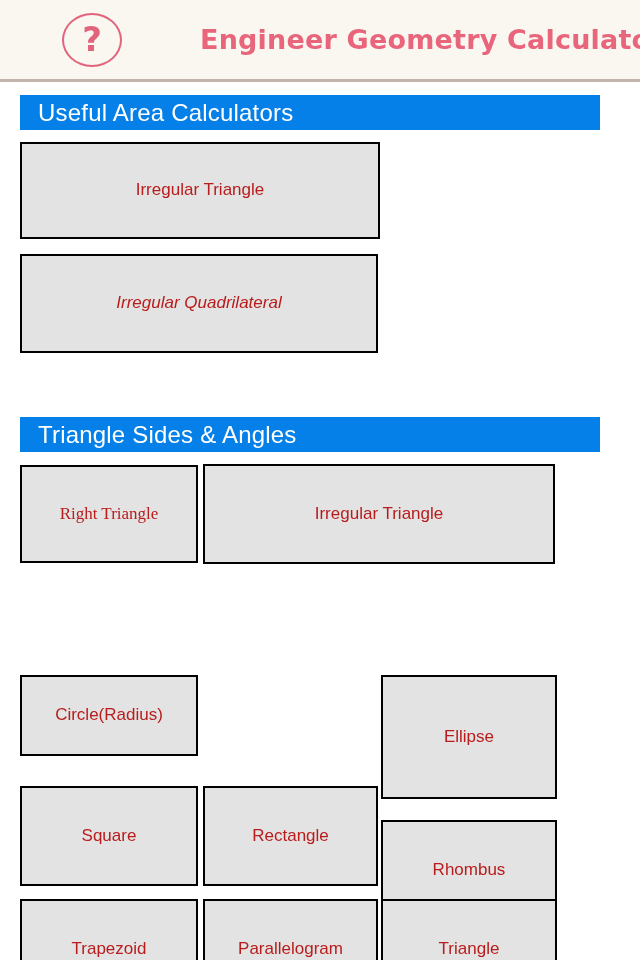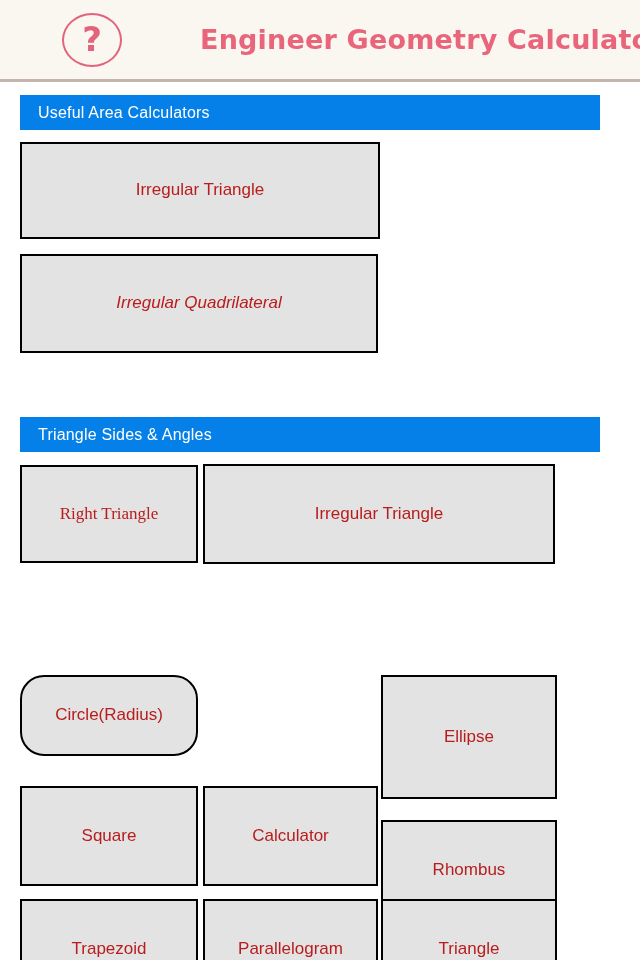--- a/index.html
+++ b/index.html
@@ -79,21 +79,21 @@
   }
 
   
   .section-header {
     position: absolute;
     left: 20px;
     width: 580px;
     height: 35px;
     background: #0580e8;
     color: #ffffff;
-    font-size: 16px;
+    font-size: 24px;
     display: flex;
     align-items: center;
     padding-left: 18px;
     letter-spacing: 0.2px;
   }
 
   
   .geo-btn {
     position: absolute;
     background: #e3e3e3;
@@ -129,24 +129,24 @@
 
   <div class="geo-btn" style="left:20px; top:254px; width:358px; height:99px;font-style:italic;">Irregular Quadrilateral</div>
 
   <div class="section-header" style="top:417px;">Triangle Sides &amp; Angles</div>
 
   <div class="geo-btn" style="left:20px; top:465px; width:178px; height:98px;font-family:Liberation Serif, serif;">Right Triangle</div>
 
   <div class="geo-btn" style="left:203px; top:464px; width:352px; height:100px;">Irregular Triangle</div>
 
 
-  <div class="geo-btn" style="left:20px; top:675px; width:178px; height:81px;border-radius:24px;">Circle(Radius)</div>
+  <div class="geo-btn" style="left:20px; top:675px; width:178px; height:81px;">Circle(Radius)</div>
   <div class="geo-btn" style="left:381px; top:675px; width:176px; height:124px;">Ellipse</div>
 
   <div class="geo-btn" style="left:20px; top:786px; width:178px; height:100px;">Square</div>
-  <div class="geo-btn" style="left:203px; top:786px; width:175px; height:100px;">Calculator</div>
+  <div class="geo-btn" style="left:203px; top:786px; width:175px; height:100px;">Rectangle</div>
   <div class="geo-btn" style="left:381px; top:820px; width:176px; height:100px;">Rhombus</div>
 
   <div class="geo-btn" style="left:20px; top:899px; width:178px; height:100px;">Trapezoid</div>
   <div class="geo-btn" style="left:203px; top:899px; width:175px; height:100px;">Parallelogram</div>
   <div class="geo-btn" style="left:381px; top:899px; width:176px; height:100px;">Triangle</div>
 
 </div>
 
 </body></html>

